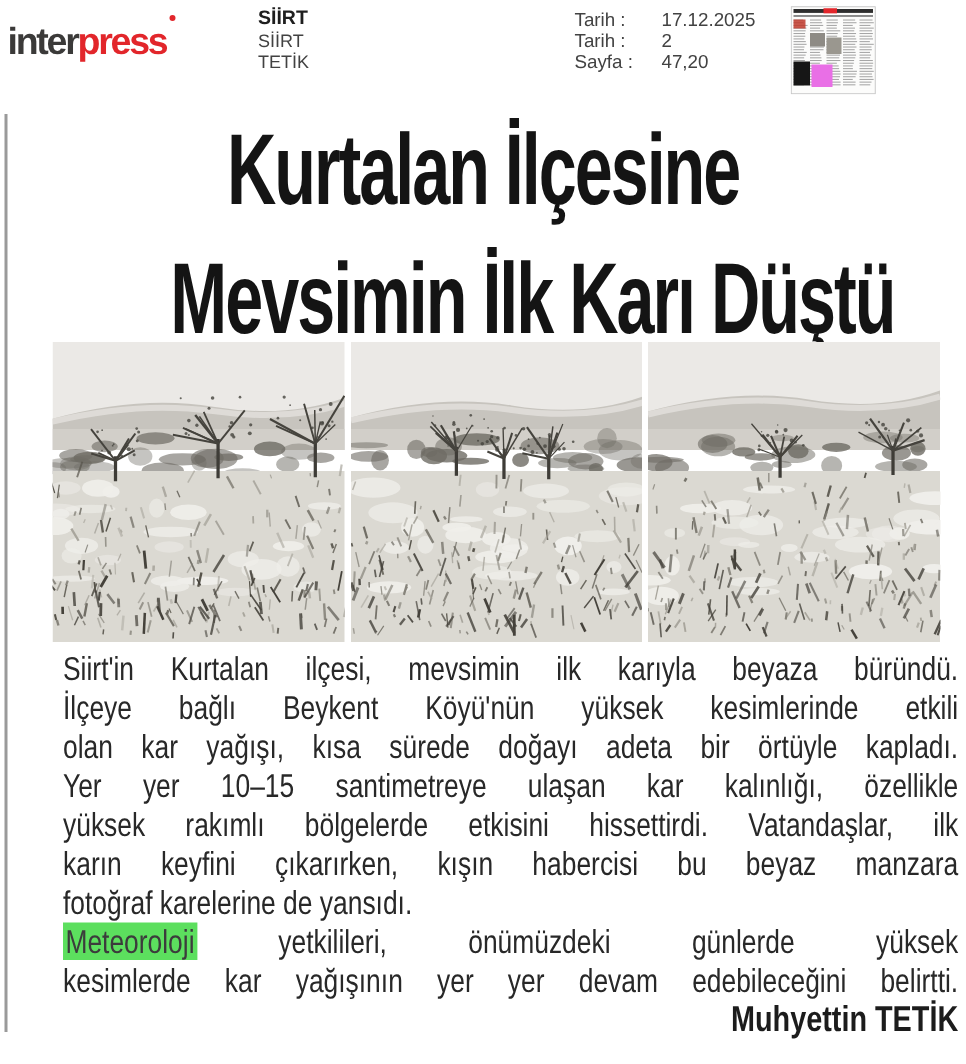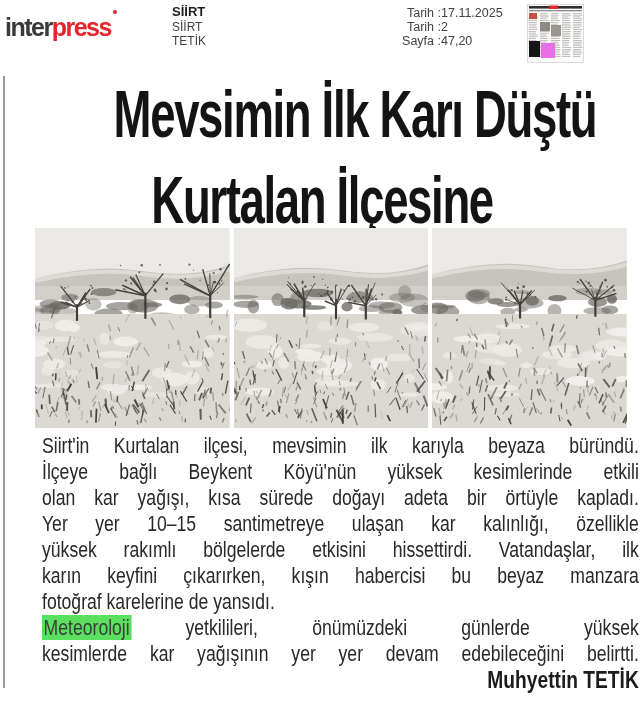--- a/index.html
+++ b/index.html
@@ -13,21 +13,21 @@
   #logo{position:absolute;left:5px;top:10px;font-size:25px;font-weight:bold;letter-spacing:-1.5px;line-height:32px;white-space:nowrap;}
   #logo .p1{color:#3b3a39;}
   #logo .p2{color:var(--accent,#e2262b);}
   #logo .dot{display:inline-block;width:4px;height:4px;border-radius:50%;background:var(--accent,#e2262b);vertical-align:22px;margin-left:2px;}
 
   #pub{position:absolute;left:162px;top:5px;color:#424242;font-size:12px;line-height:14.5px;margin-left:10px;}
   #pub .nm{font-weight:bold;color:#1e1e1e;font-size:13px;}
 
   #meta{position:absolute;left:383px;top:6px;color:#424242;font-size:12.5px;line-height:14px;}
   #meta .row{display:flex;}
-  #meta .lab{width:58px;text-align:right;}
+  #meta .lab{width:58px;}
 
   #thumb{position:absolute;left:527px;top:4px;width:57px;height:59px;cursor:pointer;}
 
   
   #crop-byline{position:absolute;left:487px;top:61px;width:133px;height:26px;overflow:hidden;}
   #crop-byline .t{display:inline-block;font-size:27px;font-weight:bold;color:#2b2a29;white-space:nowrap;transform:translateY(-13px) scaleX(0.78);transform-origin:left top;letter-spacing:-1px;}
 
   
   #headline{position:absolute;left:0;top:80px;width:644px;text-align:center;color:#141414;}
   #headline .hl-line{display:block;line-height:68px;white-space:nowrap;}
@@ -58,21 +58,21 @@
 
   <div id="pub">
     <div class="nm">SİİRT</div>
     <div>SİİRT</div>
     <div>TETİK</div>
   </div>
 
   <div id="meta">
     <div class="row">
       <span class="lab">Tarih :</span>
-      <span class="val">17.11.2025</span>
+      <span class="val">17.12.2025</span>
     </div>
     <div class="row">
       <span class="lab">Tarih :</span>
       <span class="val">2</span>
     </div>
     <div class="row">
       <span class="lab">Sayfa :</span>
       <span class="val">47,20</span>
     </div>
   </div>
@@ -211,22 +211,22 @@
         <rect x="2" y="9" width="8" height="6" fill="#c0392b" opacity="0.85"></rect>
         <rect x="13" y="18" width="10" height="9" fill="#8e8b85"></rect>
         <rect x="24" y="21" width="10" height="11" fill="#9a978f"></rect>
         <rect x="2" y="37" width="11" height="16" fill="#161616"></rect>
         <rect x="14" y="39" width="14" height="15" fill="#e96fe6"></rect>
       </svg>
   </div>
 
 
   <div id="headline">
+    <span class="hl-line"><span>Kurtalan İlçesine</span></span>
     <span class="hl-line"><span>Mevsimin İlk Karı Düştü</span></span>
-    <span class="hl-line"><span>Kurtalan İlçesine</span></span>
   </div>
 
   <div id="photos">
     <svg viewBox="0 0 197 200" preserveAspectRatio="none" class="ph">
         <rect x="0" y="0" width="197" height="72" fill="#ebe9e6"></rect>
         <path d="M0 51.1 Q 59.1 35.1 108.4 43.1 T 197 37.1 L 197 72 L 0 72 Z" fill="#c7c4be"></path>
         <path d="M0 53.1 Q 59.1 39.1 108.4 46.1 T 197 41.1" stroke="#e3e1dd" stroke-width="4" fill="none" opacity="0.8"></path>
         <rect x="0" y="58" width="197" height="14" fill="#d5d2cc" opacity="0.8"></rect>
         <ellipse cx="104.4" cy="77.6" rx="11.1" ry="6.3" fill="#6e6b64" opacity="0.6"></ellipse>
         <ellipse cx="15.8" cy="75.7" rx="11.3" ry="4.3" fill="#6e6b64" opacity="0.6"></ellipse>

